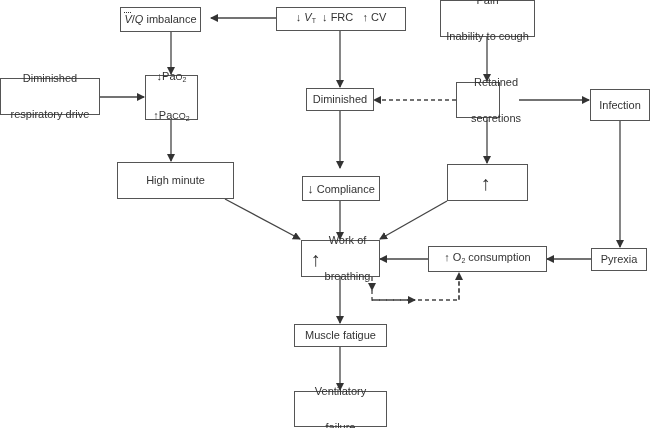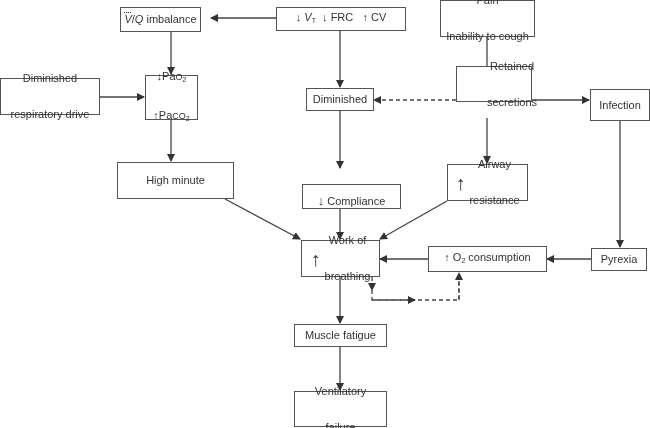--- a/index.html
+++ b/index.html
@@ -84,47 +84,43 @@
   <div class="stack left-align">
     <span><span>↓</span><span>Pa</span><span style="font-size:9px">O</span><sub>2</sub></span>
     <span><span>↑</span><span>Pa</span><span style="font-size:9px">CO</span><sub>2</sub></span>
   </div>
 </div>
 
 <div class="node" style="left:306px;top:88px;width:68px;height:23px;">
   <span>Diminished</span>
 </div>
 
-<div class="node" style="left:456px;top:66px;width:76px;height:36px;padding-left:36px;">
+<div class="node" style="left:456px;top:82px;width:44px;height:36px;padding-left:36px;">
   <div class="stack">
     <span>Retained</span>
     <span>secretions</span>
   </div>
 </div>
 
 <div class="node" style="left:590px;top:89px;width:60px;height:32px;">
   <span>Infection</span>
 </div>
 
 <div class="node" style="left:117px;top:162px;width:117px;height:37px;">
   <div class="stack">
     <span>High minute</span>
   </div>
 </div>
 
-<div class="node" style="left:302px;top:184px;width:99px;height:25px;align-items:flex-end;">
+<div class="node" style="left:302px;top:176px;width:78px;height:25px;">
   <span><span class="arrow-glyph">↓</span><span>Compliance</span></span>
 </div>
 
 <div class="node" style="left:447px;top:164px;width:81px;height:37px;">
   <span class="big-up">↑</span>
-  <div class="stack">
-    <span>Airway</span>
-    <span>resistance</span>
-  </div>
 </div>
 
 <div class="node" style="left:301px;top:240px;width:79px;height:37px;">
   <span class="big-up">↑</span>
   <div class="stack">
     <span>Work of</span>
     <span>breathing</span>
   </div>
 </div>
 

